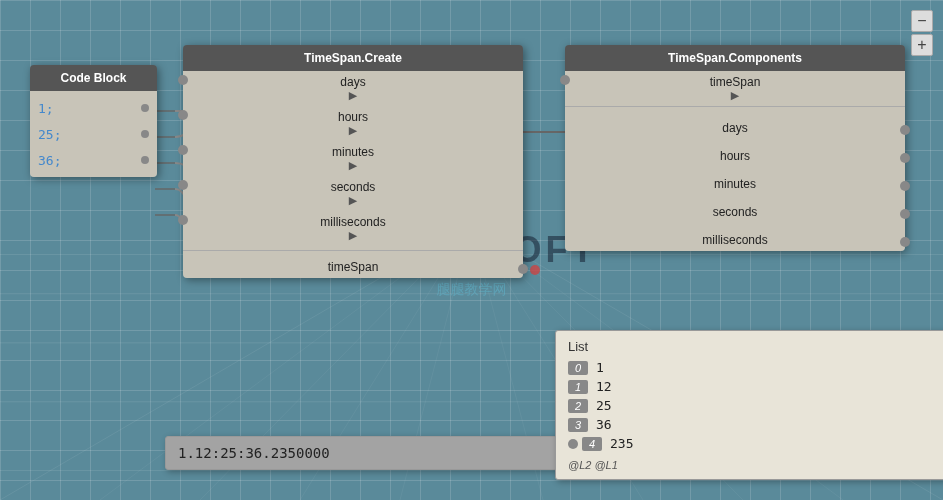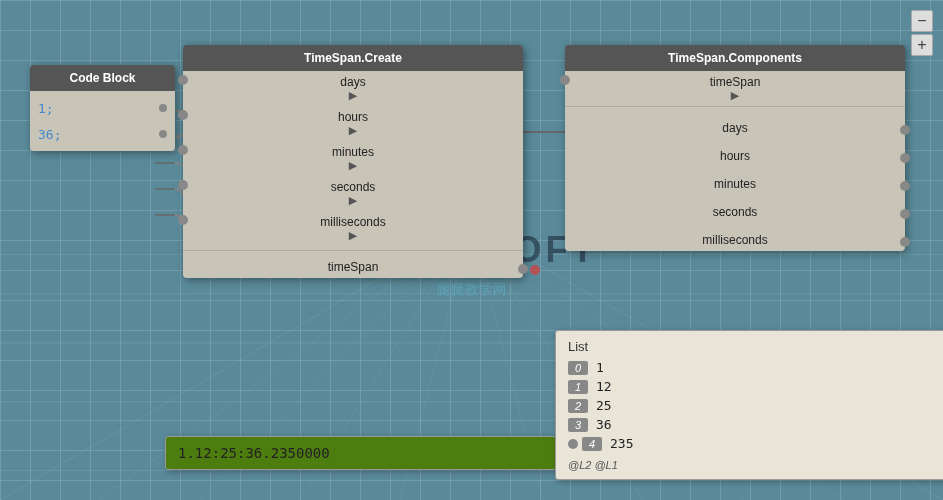--- a/index.html
+++ b/index.html
@@ -101,21 +101,21 @@
     .port-arrow {
       font-size: 11px;
       color: #555;
       margin: 0 2px;
     }
 
     
     .code-block-node {
       top: 65px;
       left: 30px;
-      width: 145px;
+      width: 127px;
     }
 
     .code-block-body {
       background: #c8c4b8;
       padding: 4px 0;
     }
 
     .code-line {
       display: flex;
       align-items: center;
@@ -151,21 +151,21 @@
       left: 565px;
       width: 340px;
     }
 
     
     .output-panel {
       position: absolute;
       bottom: 30px;
       left: 165px;
       width: 420px;
-      background: #4d7c0f;
+      background: #a3a3a3;
       border: 1px solid #999;
       border-radius: 3px;
       padding: 8px 12px;
       z-index: 10;
       box-shadow: 2px 2px 6px rgba(0,0,0,0.3);
     }
 
     .output-value {
       font-family: monospace;
       font-size: 14px;
@@ -339,20 +339,24 @@
 </svg>
 
 <div class="node code-block-node">
   <div class="node-header">Code Block</div>
   <div class="node-body code-block-body">
     <div class="code-line">
       <span class="code-text">1;</span>
       <div class="code-dot"></div>
     </div>
     <div class="code-line">
+      <span class="code-text">25;</span>
+      <div class="code-dot"></div>
+    </div>
+    <div class="code-line">
       <span class="code-text">36;</span>
       <div class="code-dot"></div>
     </div>
   </div>
 </div>
 
 <div class="node create-node">
   <div class="node-header">TimeSpan.Create</div>
   <div class="node-body">
 

